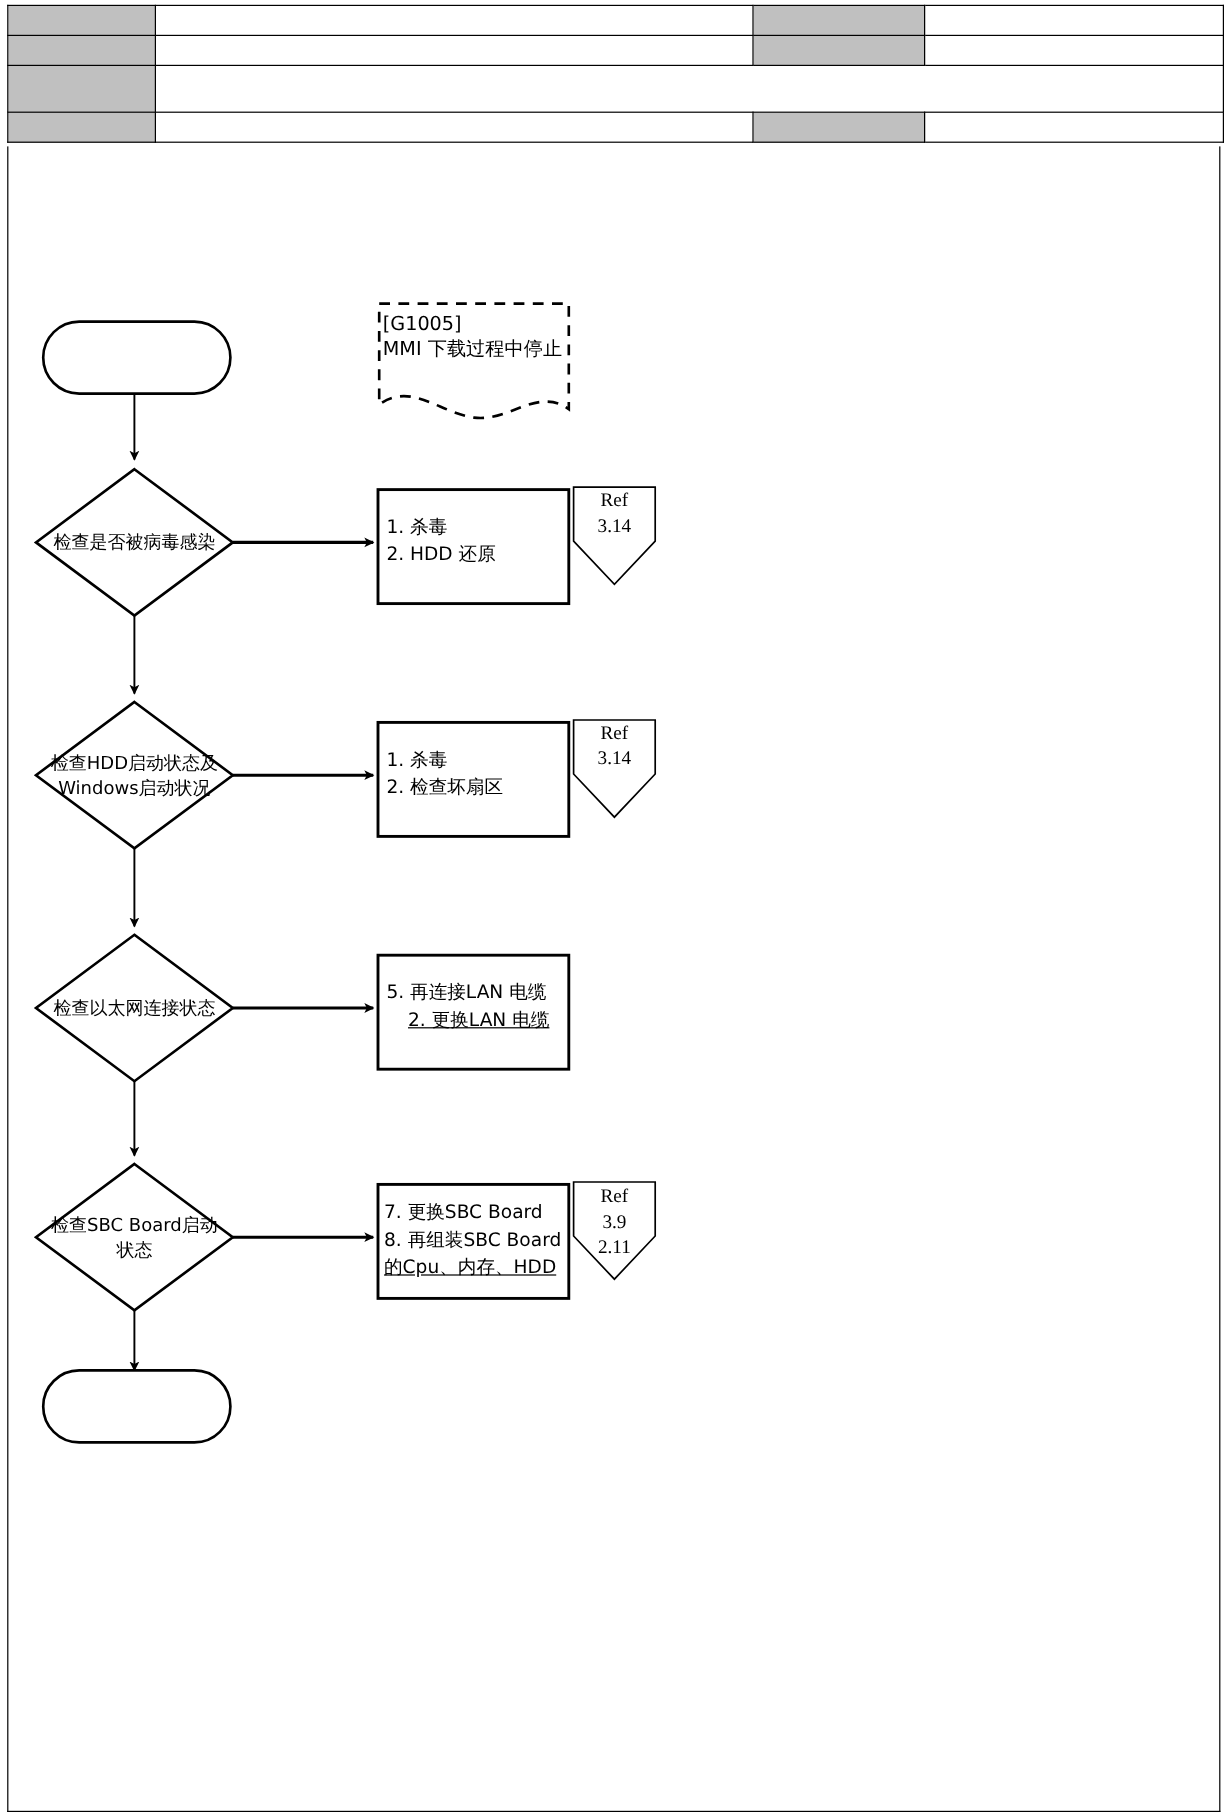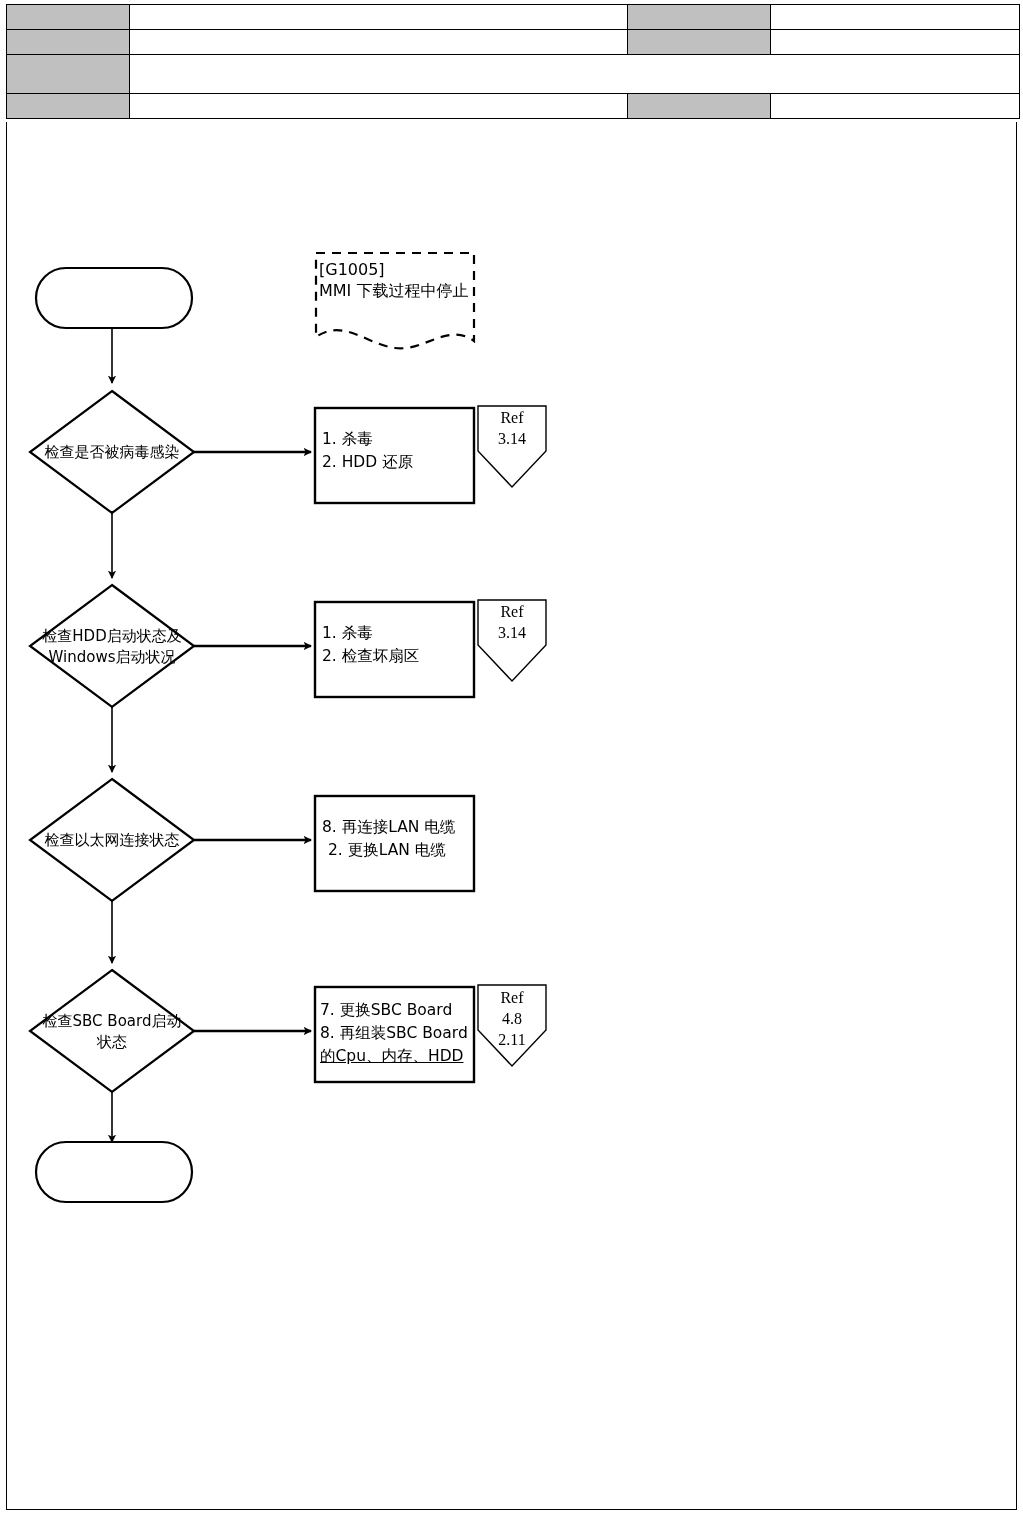--- a/index.html
+++ b/index.html
@@ -228,31 +228,31 @@
 
     <div class="shape-text" style="left:-8px; top:1012px; width:240px;">检查SBC Board启动</div>
     <div class="shape-text" style="left:-8px; top:1033px; width:240px;">状态</div>
 
     <div class="box-text" style="left:322px; top:429px;">1. 杀毒</div>
     <div class="box-text" style="left:322px; top:452px;">2. HDD 还原</div>
 
     <div class="box-text" style="left:322px; top:623px;">1. 杀毒</div>
     <div class="box-text" style="left:322px; top:646px;">2. 检查坏扇区</div>
 
-    <div class="box-text" style="left:322px; top:817px;">8. 再连接LAN 电缆</div>
-    <div class="box-text" style="left:328px; top:840px;">2. 更换LAN 电缆</div>
+    <div class="box-text" style="left:322px; top:817px;">5. 再连接LAN 电缆</div>
+    <div class="box-text" style="left:340px; top:840px;text-decoration:underline;">2. 更换LAN 电缆</div>
 
     <div class="box-text" style="left:320px; top:1000px;">7. 更换SBC Board</div>
     <div class="box-text" style="left:320px; top:1023px;">8. 再组装SBC Board</div>
     <div class="box-text" style="left:320px; top:1046px;text-decoration:underline;">的Cpu、内存、HDD</div>
 
     <div class="ref-text" style="left:478px; top:408px; width:68px;">Ref</div>
     <div class="ref-text" style="left:478px; top:429px; width:68px;">3.14</div>
 
     <div class="ref-text" style="left:478px; top:602px; width:68px;">Ref</div>
     <div class="ref-text" style="left:478px; top:623px; width:68px;">3.14</div>
 
     <div class="ref-text" style="left:478px; top:988px; width:68px;">Ref</div>
-    <div class="ref-text" style="left:478px; top:1009px; width:68px;">4.8</div>
+    <div class="ref-text" style="left:478px; top:1009px; width:68px;">3.9</div>
     <div class="ref-text" style="left:478px; top:1030px; width:68px;">2.11</div>
 
   </div>
 </div>
 
 </body></html>

